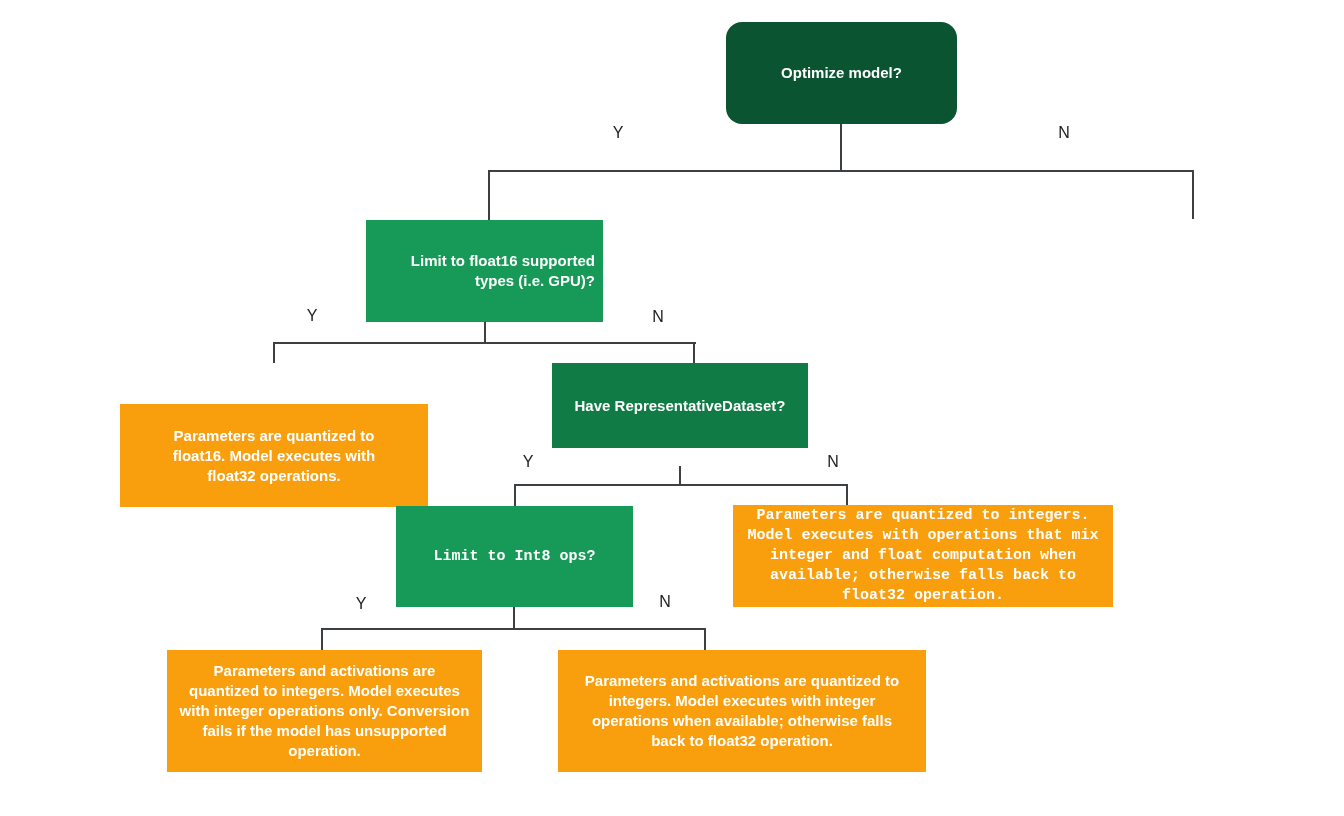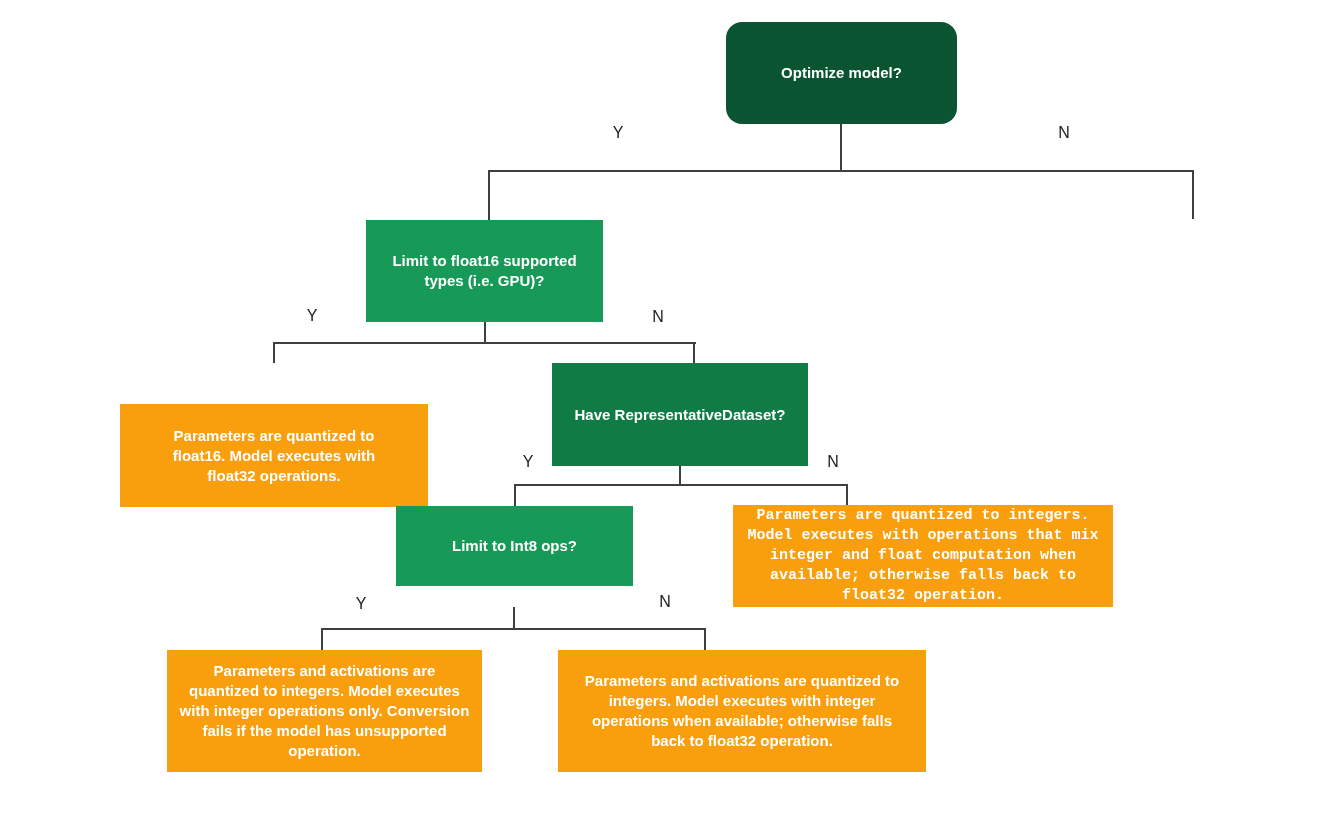--- a/index.html
+++ b/index.html
@@ -70,34 +70,34 @@
   <div class="branch-label" style="left:658px; top:317px;">N</div>
   <div class="branch-label" style="left:528px; top:462px;">Y</div>
   <div class="branch-label" style="left:833px; top:462px;">N</div>
   <div class="branch-label" style="left:361px; top:604px;">Y</div>
   <div class="branch-label" style="left:665px; top:602px;">N</div>
 
   <div class="node" style="left: 726px; top: 22px; width: 231px; height: 102px; padding: 0px 12px; background-color: rgb(11, 84, 49); border-radius: 16px;">
     <span>Optimize model?</span>
   </div>
 
-  <div class="node" style="left: 366px; top: 220px; width: 237px; height: 102px; padding: 0px 8px; background-color: rgb(23, 154, 87);">
+  <div class="node" style="left: 366px; top: 220px; width: 237px; height: 102px; padding: 0px 8px; background-color: rgb(23, 154, 87); text-align: right;">
     <span>Limit to float16 supported types (i.e. GPU)?</span>
   </div>
 
 
   <div class="node" style="left: 120px; top: 363px; width: 308px; height: 103px; padding: 0px 31px; background-color: rgb(249, 158, 13); margin-top: 41px;">
     <span>Parameters are quantized to float16. Model executes with float32 operations.</span>
   </div>
 
-  <div class="node" style="left: 552px; top: 363px; width: 256px; height: 103px; padding: 0px 22px; background-color: rgb(17, 123, 69);">
+  <div class="node" style="left: 552px; top: 363px; width: 256px; height: 85px; padding: 0px 22px; background-color: rgb(17, 123, 69);">
     <span>Have RepresentativeDataset?</span>
   </div>
 
-  <div class="node" style="left: 396px; top: 506px; width: 237px; height: 80px; padding: 0px 10px; background-color: rgb(23, 154, 87);">
+  <div class="node" style="left: 396px; top: 506px; width: 237px; height: 101px; padding: 0px 10px; background-color: rgb(23, 154, 87); font-family: Liberation Mono, monospace;">
     <span>Limit to Int8 ops?</span>
   </div>
 
   <div class="node" style="left: 733px; top: 505px; width: 380px; height: 102px; padding: 0px 4px; background-color: rgb(249, 158, 13); font-family: Liberation Mono, monospace;">
     <span>Parameters are quantized to integers. Model executes with operations that mix integer and float computation when available; otherwise falls back to float32 operation.</span>
   </div>
 
   <div class="node" style="left: 167px; top: 650px; width: 315px; height: 122px; padding: 0px 10px; background-color: rgb(249, 158, 13);">
     <span>Parameters and activations are quantized to integers. Model executes with integer operations only. Conversion fails if the model has unsupported operation.</span>
   </div>

